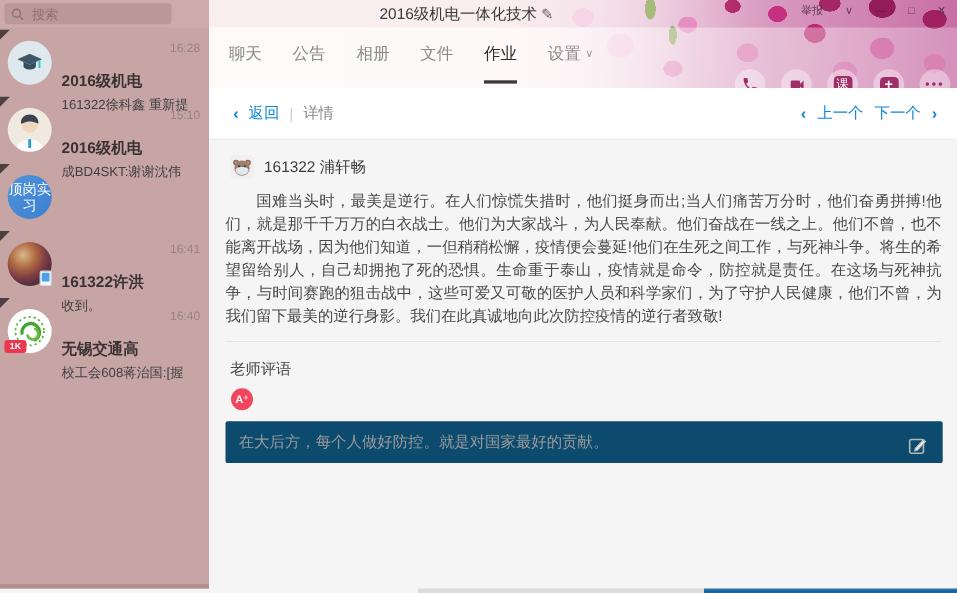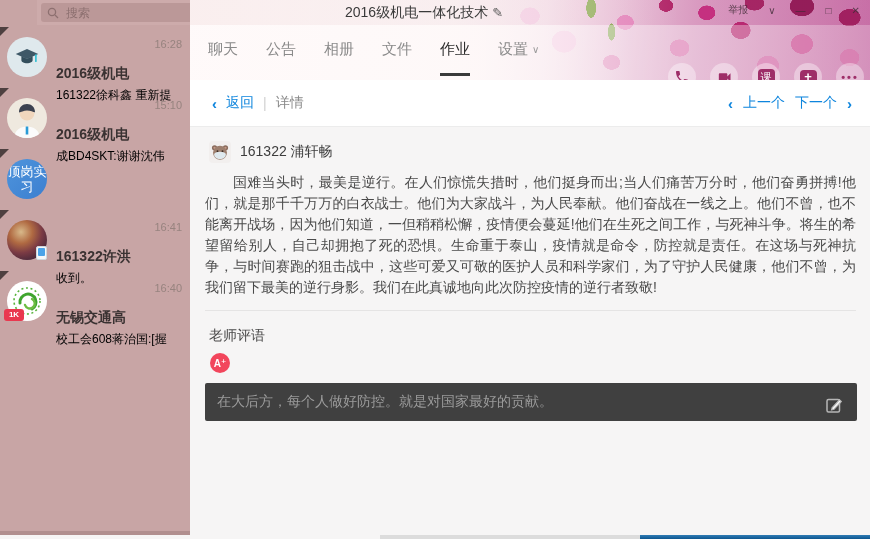--- a/index.html
+++ b/index.html
@@ -2,21 +2,21 @@
 <html><head>
 <meta charset="utf-8">
 <style>
   html,body{margin:0;padding:0;}
   .app{position:relative;width:870px;height:539px;overflow:hidden;
        font-family:"Liberation Sans","DejaVu Sans",sans-serif;background:#f6f5f5;}
 
   
   .sidebar{position:absolute;left:0;top:0;width:190px;height:535px;background:#c8a5a5;}
   .sidebar-bottom{position:absolute;left:0;bottom:0;width:190px;height:4px;background:#b18f8f;}
-  .search-row{position:absolute;left:0;top:0;width:220px;height:25px;background:#cdabab;margin-left:37px;}
+  .search-row{position:absolute;left:0;top:0;width:220px;height:25px;background:#cdabab;}
   .search-box{position:absolute;left:4px;top:3px;width:152px;height:19px;background:#bb9898;
               border-radius:3px;display:flex;align-items:center;padding:0 6px;box-sizing:border-box;}
   .search-box svg{flex:0 0 auto;margin-right:5px;}
   .search-box input{border:none;background:transparent;outline:none;width:100%;
                     font-size:12px;color:#5d4747;font-family:inherit;}
   .search-box input::placeholder{color:#8d7070;}
   .add-btn{position:absolute;right:4px;top:3px;width:24px;height:19px;background:#bb9898;border-radius:3px;
            color:#7a5e5e;font-size:15px;line-height:18px;text-align:center;cursor:pointer;}
   .chat-list{position:absolute;top:27px;left:0;width:190px;}
   .chat-item{position:relative;height:61px;}
@@ -30,21 +30,21 @@
   .av-game{background:radial-gradient(circle at 35% 30%,#d8b98a 0%,#b06a42 30%,#7a3a44 55%,#46283a 80%,#2e1d2b 100%);}
   .av-school{background:#fff;display:flex;align-items:center;justify-content:center;}
   .badge-phone{position:absolute;left:36px;top:36px;width:11px;height:14px;background:#f4f7f9;border-radius:2px;
                border:1px solid #cfd8dd;box-sizing:border-box;}
   .badge-phone::after{content:"";position:absolute;left:1px;top:1px;right:1px;bottom:3px;background:#4aa3e8;border-radius:1px;}
   .badge-1k{position:absolute;left:4px;top:38px;min-width:16px;height:12px;background:#e9384f;color:#fff;
             font-size:8px;font-weight:bold;line-height:12px;text-align:center;border-radius:3px;padding:0 2px;}
   .chat-main{position:absolute;left:56px;top:10px;right:6px;}
   .chat-title{font-size:14px;color:#3a3232;font-weight:bold;white-space:nowrap;overflow:hidden;width:92px;display:inline-block;vertical-align:top;margin-top:28px;}
   .chat-time{position:absolute;right:2px;top:1px;font-size:11px;color:#97837f;}
-  .chat-preview{margin-top:4px;font-size:12px;color:#000000;white-space:nowrap;overflow:hidden;width:128px;}
+  .chat-preview{margin-top:4px;font-size:12px;color:#404040;white-space:nowrap;overflow:hidden;width:128px;}
 
   
   .main{position:absolute;left:190px;top:0;right:0;height:539px;}
   .header{position:absolute;left:0;top:0;right:0;height:80px;
     background:
       radial-gradient(20px 16px at 90% 8%, #8e1150 60%, transparent 62%),
       radial-gradient(18px 14px at 97% 22%, #9c1458 60%, transparent 62%),
       radial-gradient(16px 12px at 83% 4%, #a01a5c 60%, transparent 62%),
       radial-gradient(14px 12px at 76% 16%, #c22579 60%, transparent 62%),
       radial-gradient(16px 14px at 81% 38%, #b51e6a 60%, transparent 62%),
@@ -97,21 +97,21 @@
   
   .content{position:absolute;left:0;top:127px;right:0;bottom:4px;background:#f6f5f5;overflow:hidden;}
   .student-row{display:flex;align-items:center;gap:9px;margin:14px 0 0 19px;text-align:center;}
   .st-avatar{width:22px;height:22px;border-radius:4px;background:#f2efee;display:flex;align-items:center;justify-content:center;overflow:hidden;}
   .st-name{font-size:14px;color:#3d3d3d;}
   .essay{margin:9px 14px 0 15px;font-size:14px;line-height:21px;color:#4a4a4a;text-indent:2em;text-align:justify;}
   .divider{height:1px;background:#e5e4e4;margin:12px 14px 0 15px;}
   .comment-title{margin:16px 0 0 19px;font-size:14px;color:#4a4a4a;}
   .grade{margin:8px 0 0 20px;width:20px;height:20px;border-radius:50%;background:#f2465c;color:#fff;
          font-size:10px;font-weight:bold;display:flex;align-items:center;justify-content:center;}
-  .comment-box{margin:10px 13px 0 15px;background:#404040;border-radius:2px;padding:10px 12px;
+  .comment-box{margin:10px 13px 0 15px;background:#0c4a6e;border-radius:2px;padding:10px 12px;
                font-size:14px;color:#9b9b9b;}
   .edit-wrap{position:absolute;right:26px;top:268px;width:20px;height:20px;cursor:pointer;}
 
   
   .bottom-gray{position:absolute;left:190px;right:0;bottom:0;height:4px;background:#dcdcdc;}
   .bottom-blue{position:absolute;left:450px;right:0;bottom:0;height:4px;
                background:linear-gradient(#2f7cb5,#0d568f);}
 </style>
 </head>
 <body>

